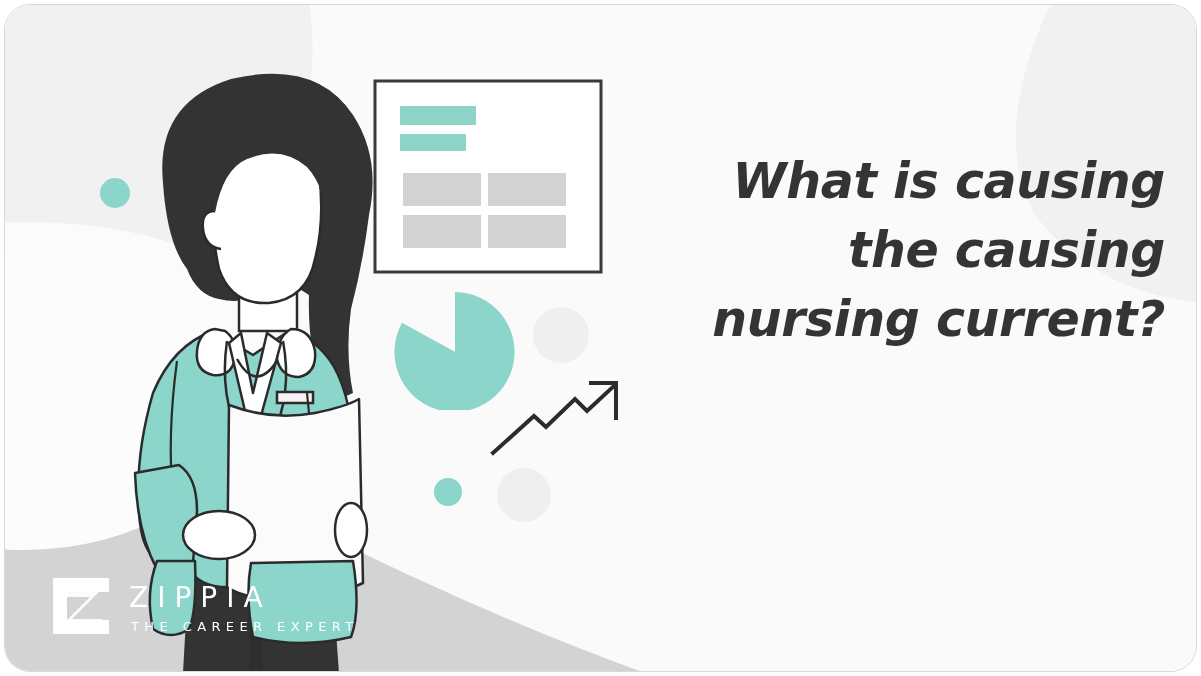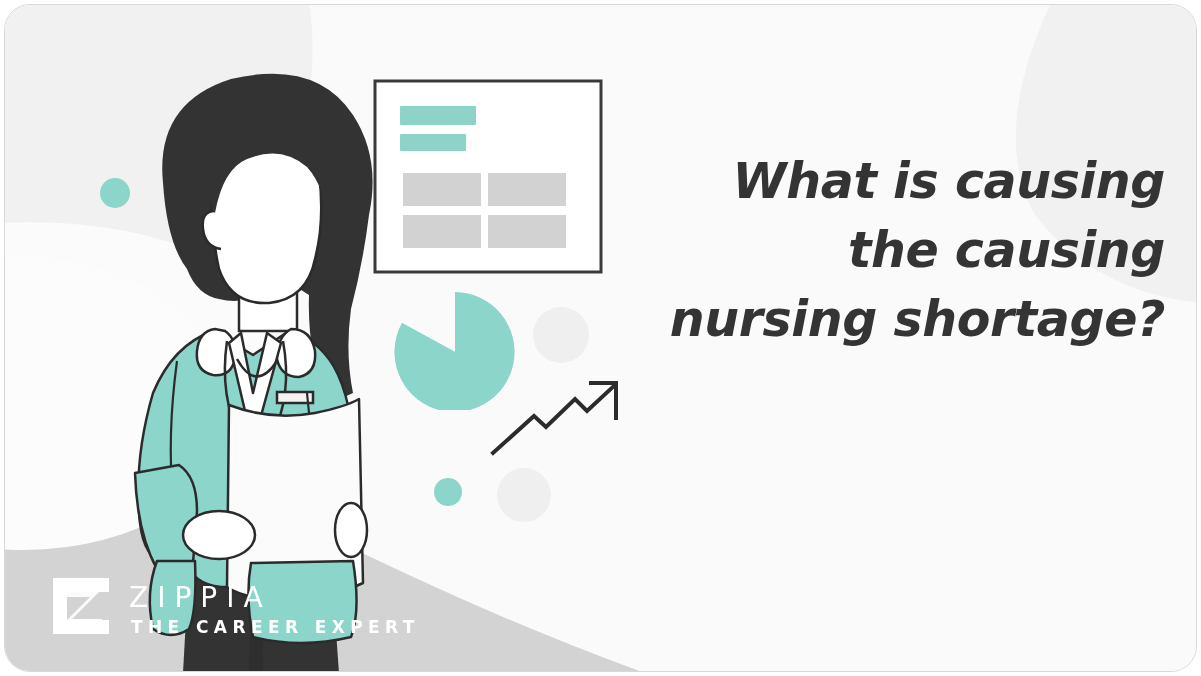--- a/index.html
+++ b/index.html
@@ -65,22 +65,22 @@
     font-family: "DejaVu Sans", sans-serif;
     font-weight: 400;
     font-size: 28px;
     letter-spacing: 9px;
     color: #ffffff;
     line-height: 42px;
   }
   .logo-tag {
     display: block;
     font-family: "DejaVu Sans", sans-serif;
-    font-weight: 700;
-    font-size: 17px;
+    font-weight: 400;
+    font-size: 13px;
     letter-spacing: 5.4px;
     color: #ffffff;
     line-height: 16px;
     padding-left: 2px;
     text-align: center;
   }
 </style>
 </head>
 <body>
 
@@ -192,21 +192,21 @@
 
       <ellipse cx="250" cy="467" rx="16" ry="27" fill="#ffffff" stroke="#2b2b2b" stroke-width="2.5"></ellipse>
 
       <path d="M 56 498 L 94 498 Q 96 548 88 566 Q 70 578 52 566 Q 44 530 56 498 Z" fill="#8BD5CB" stroke="#2b2b2b" stroke-width="2.5" stroke-linejoin="round"></path>
       <path d="M 150 500 L 252 498 Q 260 548 250 574 Q 200 586 152 574 Q 144 534 150 500 Z" fill="#8BD5CB" stroke="#2b2b2b" stroke-width="2.5" stroke-linejoin="round"></path>
     </svg>
 
     <div class="headline">
       <span class="ln">What is causing</span>
       <span class="ln">the causing</span>
-      <span class="ln">nursing shortage?</span>
+      <span class="ln">nursing current?</span>
     </div>
 
     <div class="logo">
       <svg class="logo-mark" viewBox="0 0 62 62">
         <path d="M 3 3 L 59 3 L 59 17 L 17 17 L 17 45 L 59 45 L 59 59 L 3 59 Z" fill="#ffffff"></path>
         <path d="M 12 14 L 52 14 L 22 44 L 52 44 L 52 52 L 10 52 L 40 22 L 12 22 Z" fill="#ffffff" opacity="0.9"></path>
       </svg>
       <span class="logo-text">
         <span class="logo-word">ZIPPIA</span>
         <span class="logo-tag">THE CAREER EXPERT</span>

